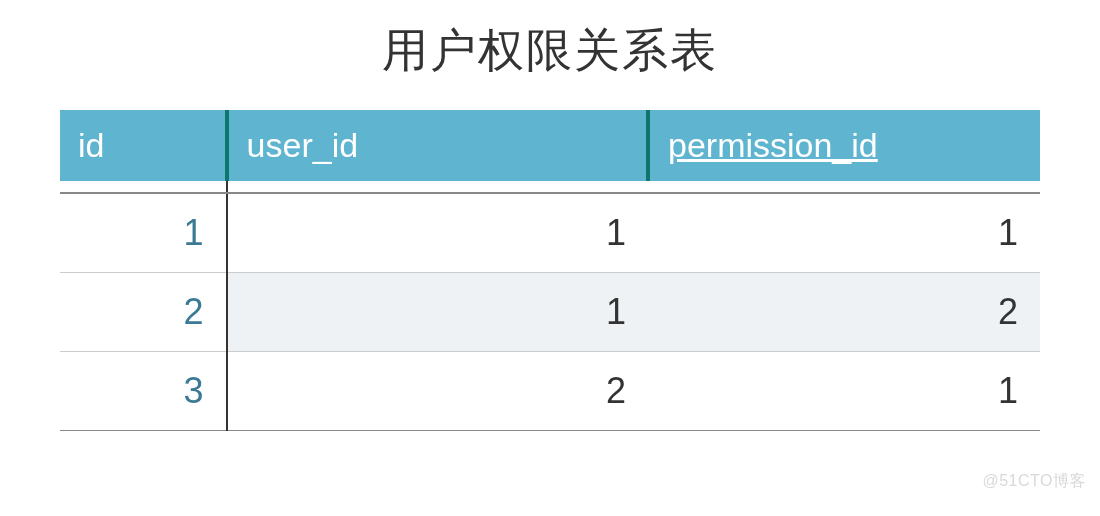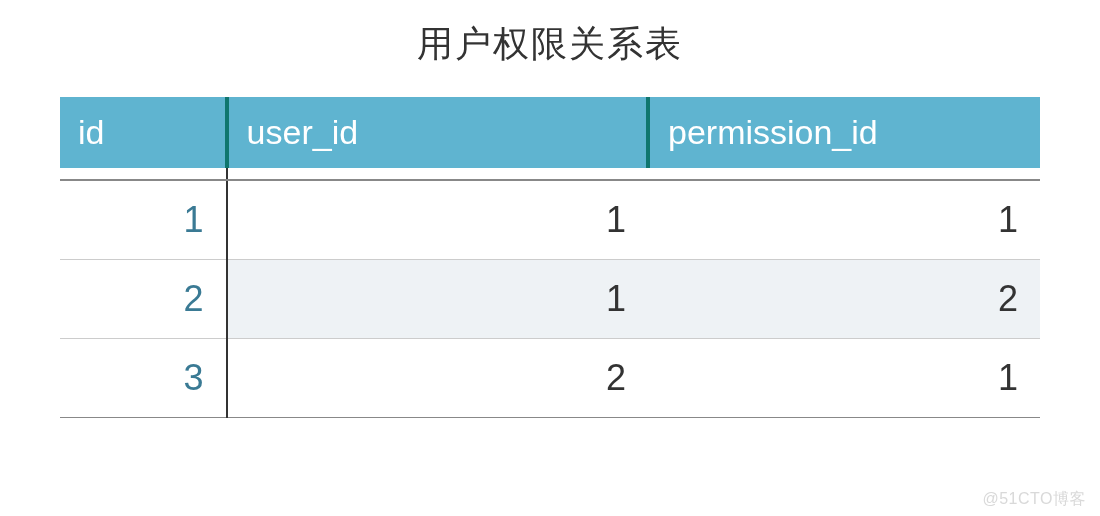--- a/index.html
+++ b/index.html
@@ -10,21 +10,21 @@
     body {
       font-family: -apple-system, "Helvetica Neue", Arial, "PingFang SC", "Microsoft YaHei", sans-serif;
       background: #ffffff;
       width: 1100px;
       height: 516px;
       position: relative;
       padding: 20px 60px 0;
     }
     .title {
       text-align: center;
-      font-size: 36px;
+      font-size: 46px;
       font-weight: 400;
       color: #333333;
       margin-bottom: 28px;
       letter-spacing: 2px;
     }
     .table-wrap {
       width: 100%;
     }
     table {
       width: 100%;
@@ -39,20 +39,21 @@
       text-align: left;
       padding: 16px 18px;
       border-left: 4px solid #0f766e;
       border-right: 2px solid #ffffff;
     }
     thead th:first-child {
       border-left: none;
     }
     thead th:last-child {
       border-right: none;
+      text-decoration: underline;
     }
     .col-id {
       width: 17%;
     }
     .col-user {
       width: 43%;
     }
     .col-perm {
       width: 40%;
     }
@@ -81,21 +82,21 @@
     }
     tbody tr.data-row td:first-child {
       background: #ffffff !important;
     }
     tbody tr.data-row:last-child td {
       border-bottom: 1.5px solid #888888;
     }
     .watermark {
       position: absolute;
       right: 14px;
-      bottom: 6px;
+      bottom: 24px;
       font-size: 16px;
       color: #d9d9d9;
       letter-spacing: 0.5px;
     }
   </style>
 </head>
 <body>
 
 <h1 class="title">用户权限关系表</h1>
 

